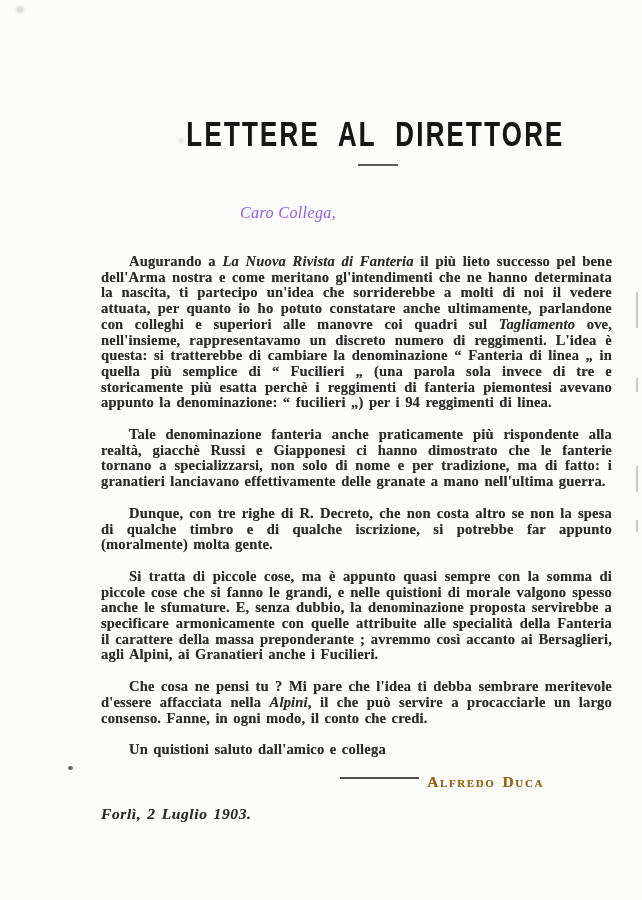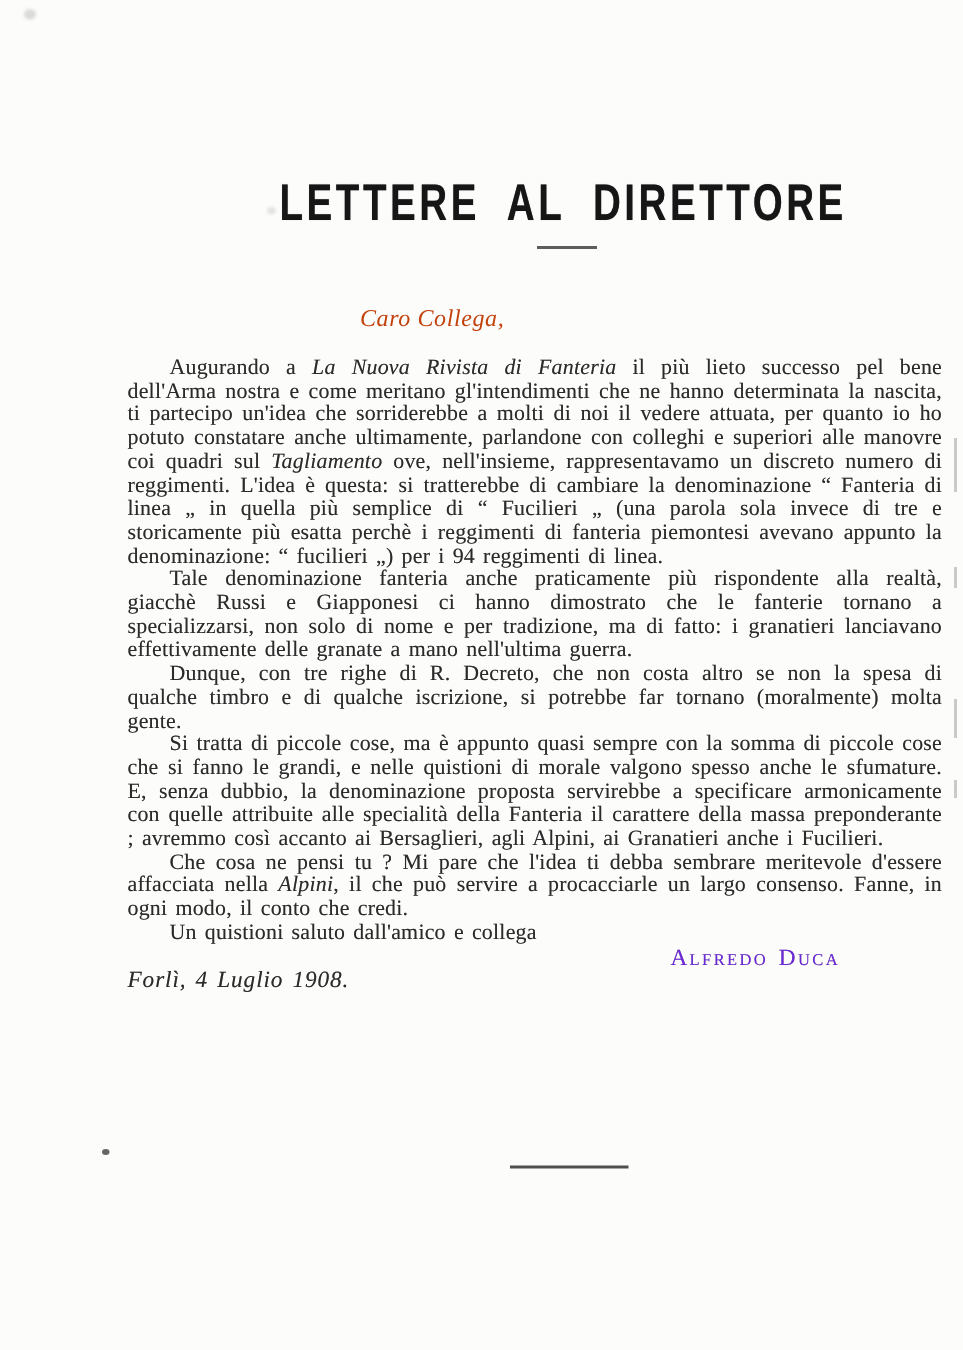--- a/index.html
+++ b/index.html
@@ -29,42 +29,42 @@
     transform-origin:center;
     text-shadow:0 0 .5px rgba(0,0,0,.55);
   }
   .title-rule{
     position:absolute;left:358px;top:164px;width:40px;height:2px;
     background:#5d5d5d;
   }
   
   .salutation{
     position:absolute;left:240px;top:204px;
-    font-style:italic;font-size:16px;color:#c2410c;
+    font-style:italic;font-size:16px;color:#8b5cf6;
     letter-spacing:.4px;
   }
   
   .body{
     position:absolute;left:85px;top:238px;width:543px;
     font-size:14.6px;line-height:15.7px;
     text-align:justify;
     letter-spacing:.15px;word-spacing:1.6px;
     text-shadow:0 0 .35px rgba(40,40,40,.45);
   }
-  .body p{margin:0;}
+  .body p{margin:16px;font-weight:bold;}
   .body p.indent{text-indent:28px;}
   .body em{font-style:italic;}
   .signature{
     margin:1px 0 0 0;
     text-align:right;
     padding-right:68px;
     font-variant:small-caps;
     letter-spacing:1.6px;
     font-size:15.5px;
-    color:#6d28d9;
+    color:#a16207;
   }
   .dateline{
     margin:2px 0 0 130px;
     font-style:italic;
     font-size:15.5px;
     letter-spacing:.6px;
   }
   .end-rule{
     position:absolute;left:340px;top:777px;width:79px;height:2px;
     background:#4f4f4f;
@@ -90,26 +90,26 @@
   </div>
 
   <div class="title-rule"></div>
 
   <div class="salutation">Caro Collega,</div>
 
   <div class="body">
 
     <p class="indent"><span>Augurando a </span><em>La Nuova Rivista di Fanteria</em><span> il più lieto successo pel bene dell'Arma nostra e come meritano gl'intendimenti che ne hanno determinata la nascita, ti partecipo un'idea che sorriderebbe a molti di noi il vedere attuata, per quanto io ho potuto constatare anche ultimamente, parlandone con colleghi e superiori alle manovre coi quadri sul </span><em>Tagliamento</em><span> ove, nell'insieme, rappresentavamo un discreto numero di reggimenti. L'idea è questa: si tratterebbe di cambiare la denominazione “ Fanteria di linea „ in quella più semplice di “ Fucilieri „ (una parola sola invece di tre e storicamente più esatta perchè i reggimenti di fanteria piemontesi avevano appunto la denominazione: “ fucilieri „) per i 94 reggimenti di linea.</span></p>
       <p class="indent"><span>Tale denominazione fanteria anche praticamente più rispondente alla realtà, giacchè Russi e Giapponesi ci hanno dimostrato che le fanterie tornano a specializzarsi, non solo di nome e per tradizione, ma di fatto: i granatieri lanciavano effettivamente delle granate a mano nell'ultima guerra.</span></p>
-      <p class="indent"><span>Dunque, con tre righe di R. Decreto, che non costa altro se non la spesa di qualche timbro e di qualche iscrizione, si potrebbe far tornano (moralmente) molta gente.</span></p>
+      <p class="indent"><span>Dunque, con tre righe di R. Decreto, che non costa altro se non la spesa di qualche timbro e di qualche iscrizione, si potrebbe far appunto (moralmente) molta gente.</span></p>
       <p class="indent"><span>Si tratta di piccole cose, ma è appunto quasi sempre con la somma di piccole cose che si fanno le grandi, e nelle quistioni di morale valgono spesso anche le sfumature. E, senza dubbio, la denominazione proposta servirebbe a specificare armonicamente con quelle attribuite alle specialità della Fanteria il carattere della massa preponderante ; avremmo così accanto ai Bersaglieri, agli Alpini, ai Granatieri anche i Fucilieri.</span></p>
       <p class="indent"><span>Che cosa ne pensi tu ? Mi pare che l'idea ti debba sembrare meritevole d'essere affacciata nella </span><em>Alpini</em><span>, il che può servire a procacciarle un largo consenso. Fanne, in ogni modo, il conto che credi.</span></p>
       <p class="indent"><span>Un quistioni saluto dall'amico e collega</span></p>
       <p class="signature">Alfredo Duca</p>
-    <p class="dateline">Forlì, 4 Luglio 1908.</p>
+    <p class="dateline">Forlì, 2 Luglio 1903.</p>
   </div>
 
   <div class="end-rule"></div>
 
   <div class="speck speck-a"></div>
   <div class="speck speck-b"></div>
   <div class="speck speck-c"></div>
   <div class="edge-dash edge-1"></div>
   <div class="edge-dash edge-2"></div>
   <div class="edge-dash edge-3"></div>

